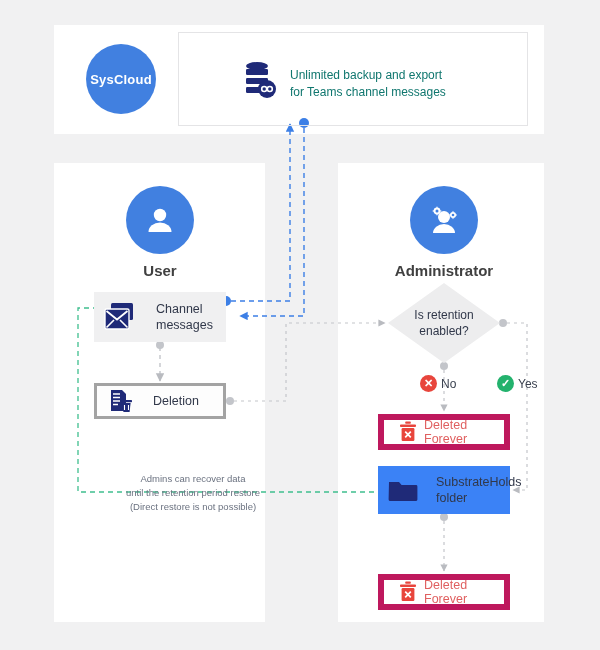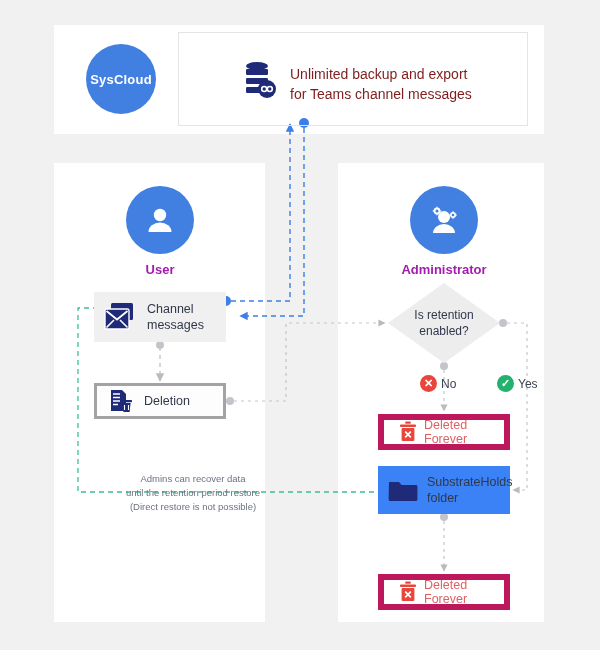--- a/index.html
+++ b/index.html
@@ -27,40 +27,40 @@
   
   #syscloud-badge{
     position:absolute;left:86px;top:44px;width:70px;height:70px;
     border-radius:50%;background:#4180e0;
     display:flex;align-items:center;justify-content:center;
     color:#ffffff;font-size:13px;font-weight:bold;letter-spacing:.2px;
   }
 
   
   #top-feature{position:absolute;left:240px;top:55px;width:280px;height:50px;display:flex;align-items:center;gap:12px;}
-  #top-feature .ftext{font-size:14px;color:#7f1d1d;line-height:1.45;margin-top:8px;}
+  #top-feature .ftext{font-size:12px;color:#0f766e;line-height:1.45;margin-top:8px;}
 
   
   .role-avatar{position:absolute;width:68px;height:68px;border-radius:50%;background:#4180e0;
                display:flex;align-items:center;justify-content:center;}
   #user-avatar{left:126px;top:186px;}
   #admin-avatar{left:410px;top:186px;}
-  .role-label{position:absolute;width:180px;text-align:center;font-size:13px;font-weight:bold;color:#a21caf;}
+  .role-label{position:absolute;width:180px;text-align:center;font-size:15px;font-weight:bold;color:#404040;}
   #user-label{left:70px;top:262px;}
   #admin-label{left:354px;top:262px;}
 
   
   .node{position:absolute;display:flex;align-items:center;box-sizing:border-box;}
   .node .nlabel{font-size:12.5px;color:#31384a;line-height:1.3;}
 
   #node-channel{left:94px;top:292px;width:132px;height:50px;background:#f0f0f1;padding-left:10px;}
   #node-deletion{left:94px;top:383px;width:132px;height:36px;background:#fdfdfd;border:3px solid #a3a3a3;padding-left:10px;}
   #node-substrate{left:378px;top:466px;width:132px;height:48px;background:#3b82f6;padding-left:10px;}
 
-  .node .nlabel{margin-left:9px;}
+  .node .nlabel{margin-left:18px;}
 
   
   #decision{position:absolute;left:388px;top:283px;width:112px;height:80px;}
   #decision .dshape{position:absolute;left:0;top:0;width:112px;height:80px;
     background:#ededee;
     clip-path:polygon(50% 0,100% 50%,50% 100%,0 50%);}
   #decision .dtext{position:absolute;left:0;top:0;width:112px;height:80px;
     display:flex;align-items:center;justify-content:center;text-align:center;
     font-size:12px;color:#31384a;line-height:1.35;}
 

